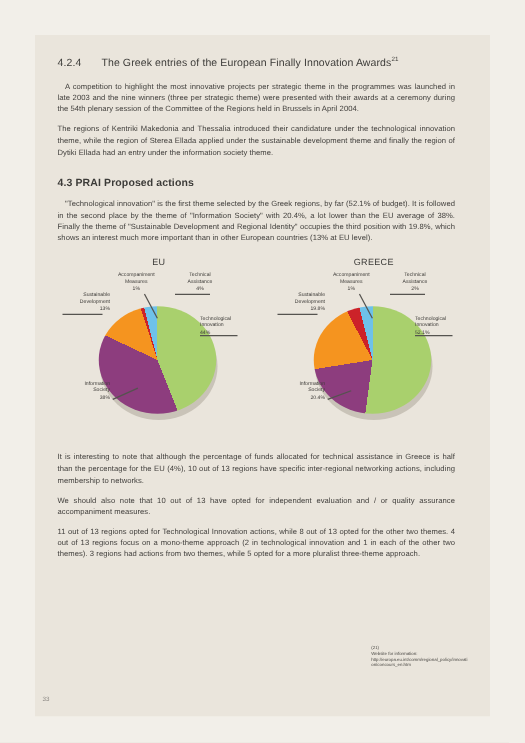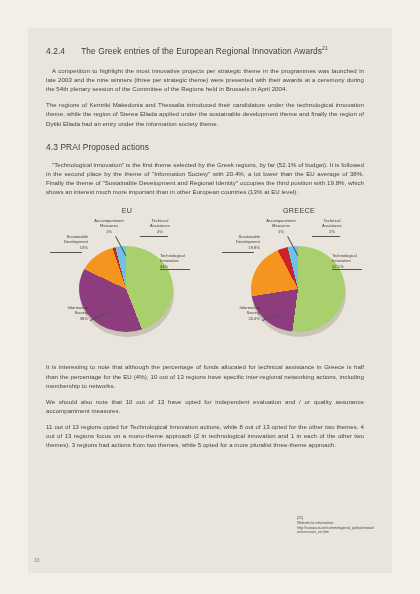--- a/index.html
+++ b/index.html
@@ -41,21 +41,21 @@
   }
   h2.section-head .num {
     margin-right: 16px;
   }
   h2.section-head .sup {
     font-size: 5px;
     vertical-align: super;
   }
   h2.sub-head {
     font-size: 8.4px;
-    font-weight: normal;
+    font-weight: bold;
     color: #3c3b38;
     margin: 13px 0 7px 0;
     line-height: 12px;
     letter-spacing: 0.1px;
   }
   p.body-text {
     font-size: 6.1px;
     line-height: 9.15px;
     color: #413f3c;
     margin: 0 0 7px 0;
@@ -157,21 +157,21 @@
   }
 </style>
 </head>
 <body>
 
 <div id="page">
 
   <div class="content">
 
     <h2 class="section-head">
-      <span class="num">4.2.4</span><span>The Greek entries of the European Regional Innovation Awards</span><span class="sup">21</span>
+      <span class="num">4.2.4</span><span>The Greek entries of the European Finally Innovation Awards</span><span class="sup">21</span>
     </h2>
 
     <p class="body-text indent">A competition to highlight the most innovative projects per strategic theme in the programmes was launched in late 2003 and the nine winners (three per strategic theme) were presented with their awards at a ceremony during the 54th plenary session of the Committee of the Regions held in Brussels in April 2004.</p>
     <p class="body-text">The regions of Kentriki Makedonia and Thessalia introduced their candidature under the technological innovation theme, while the region of Sterea Ellada applied under the sustainable development theme and finally the region of Dytiki Ellada had an entry under the information society theme.</p>
 
     <h2 class="sub-head">
       <span class="num">4.3</span>
       <span>PRAI Proposed actions</span>
     </h2>
 

